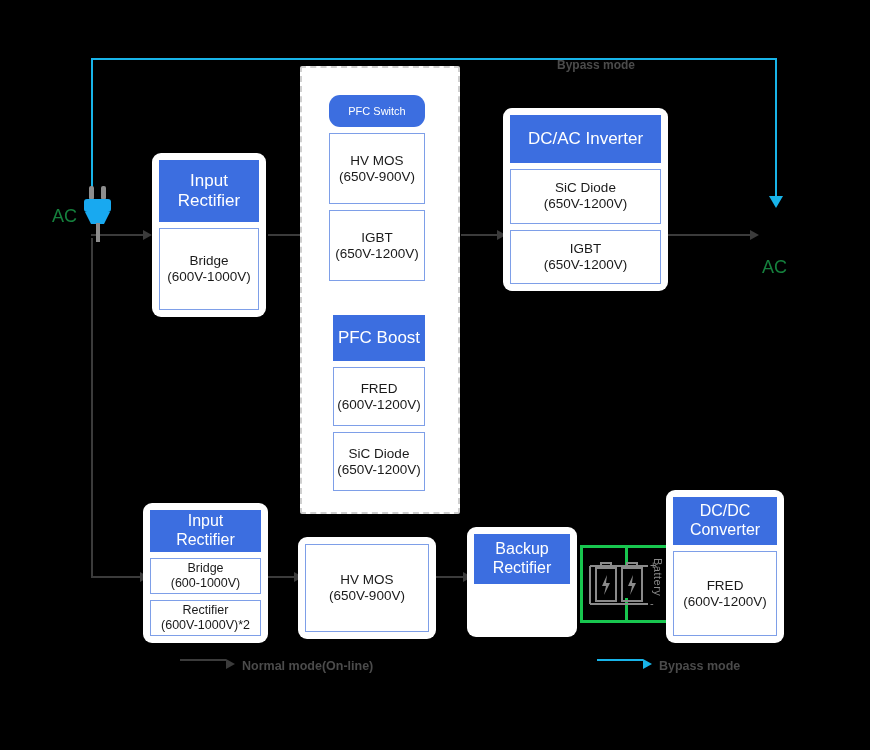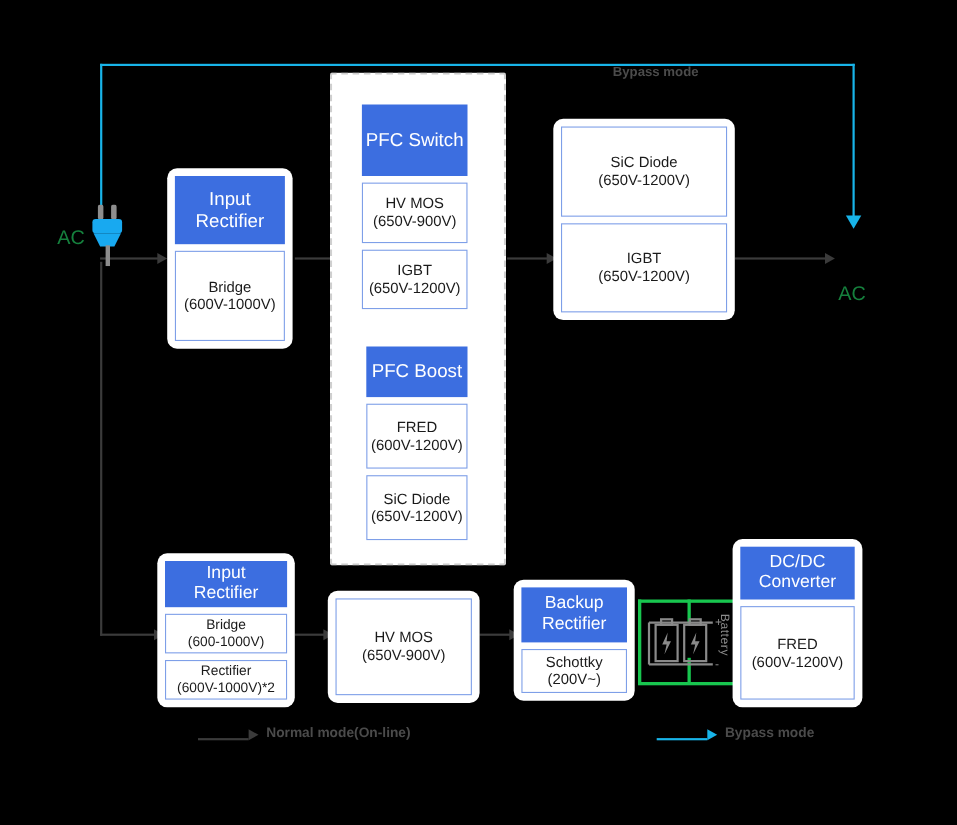--- a/index.html
+++ b/index.html
@@ -40,21 +40,21 @@
   .ac-label{position:absolute;color:#15803d;font-size:18px;}
   .bypass-top{position:absolute;color:#4b4b4b;font-size:12px;font-weight:bold;}
 
   
   .plug{position:absolute;}
 
   
   .batt{position:absolute;}
   .batt-label{position:absolute;color:#8a8a8a;font-size:11px;
               writing-mode:vertical-rl;letter-spacing:.5px;}
-  .lg-item{display:flex;align-items:flex-end;position:absolute;}
+  .lg-item{display:flex;align-items:flex-start;position:absolute;}
   .lg-line{height:2px;width:46px;}
   .lg-head{width:0;height:0;border-top:5px solid transparent;
            border-bottom:5px solid transparent;border-left:9px solid;}
   .lg-text{color:#4b4b4b;font-size:12.5px;font-weight:bold;margin-left:7px;
            white-space:nowrap;}
 </style>
 </head>
 <body>
 
 <div class="stage">
@@ -116,21 +116,21 @@
         <span>Rectifier</span>
       </span>
     </div>
     <div class="sub">
       <span>Bridge</span>
       <span class="l2">(600V-1000V)</span>
     </div>
   </div>
 
   <div class="card" style="left:322px;top:88px;width:110px;height:200px;">
-    <div class="card-head" style="height:65px;font-size:17px;">
+    <div class="card-head" style="height:32px;font-size:11px;border-radius:11px;">
       <span>PFC Switch</span>
     </div>
     <div class="sub">
       <span>HV MOS</span>
       <span class="l2">(650V-900V)</span>
     </div>
     <div class="sub">
       <span>IGBT</span>
       <span class="l2">(650V-1200V)</span>
     </div>
@@ -144,20 +144,23 @@
       <span>FRED</span>
       <span class="l2">(600V-1200V)</span>
     </div>
     <div class="sub">
       <span>SiC Diode</span>
       <span class="l2">(650V-1200V)</span>
     </div>
   </div>
 
   <div class="card" style="left:503px;top:108px;width:165px;height:183px;">
+    <div class="card-head" style="height:48px;font-size:17px;">
+      <span>DC/AC Inverter</span>
+    </div>
     <div class="sub">
       <span>SiC Diode</span>
       <span class="l2">(650V-1200V)</span>
     </div>
     <div class="sub">
       <span>IGBT</span>
       <span class="l2">(650V-1200V)</span>
     </div>
   </div>
 
@@ -184,24 +187,20 @@
       <span class="l2">(650V-900V)</span>
     </div>
   </div>
 
   <div class="card" style="left:467px;top:527px;width:110px;height:110px;">
     <div class="card-head" style="height:50px;font-size:16px;">
       <span>
         <span>Backup</span><br>
         <span>Rectifier</span>
       </span>
-    </div>
-    <div class="sub">
-      <span>Schottky</span>
-      <span class="l2">(200V~)</span>
     </div>
   </div>
 
   <div class="card" style="left:666px;top:490px;width:118px;height:153px;">
     <div class="card-head" style="height:48px;font-size:16px;">
       <span>
         <span>DC/DC</span><br>
         <span>Converter</span>
       </span>
     </div>

